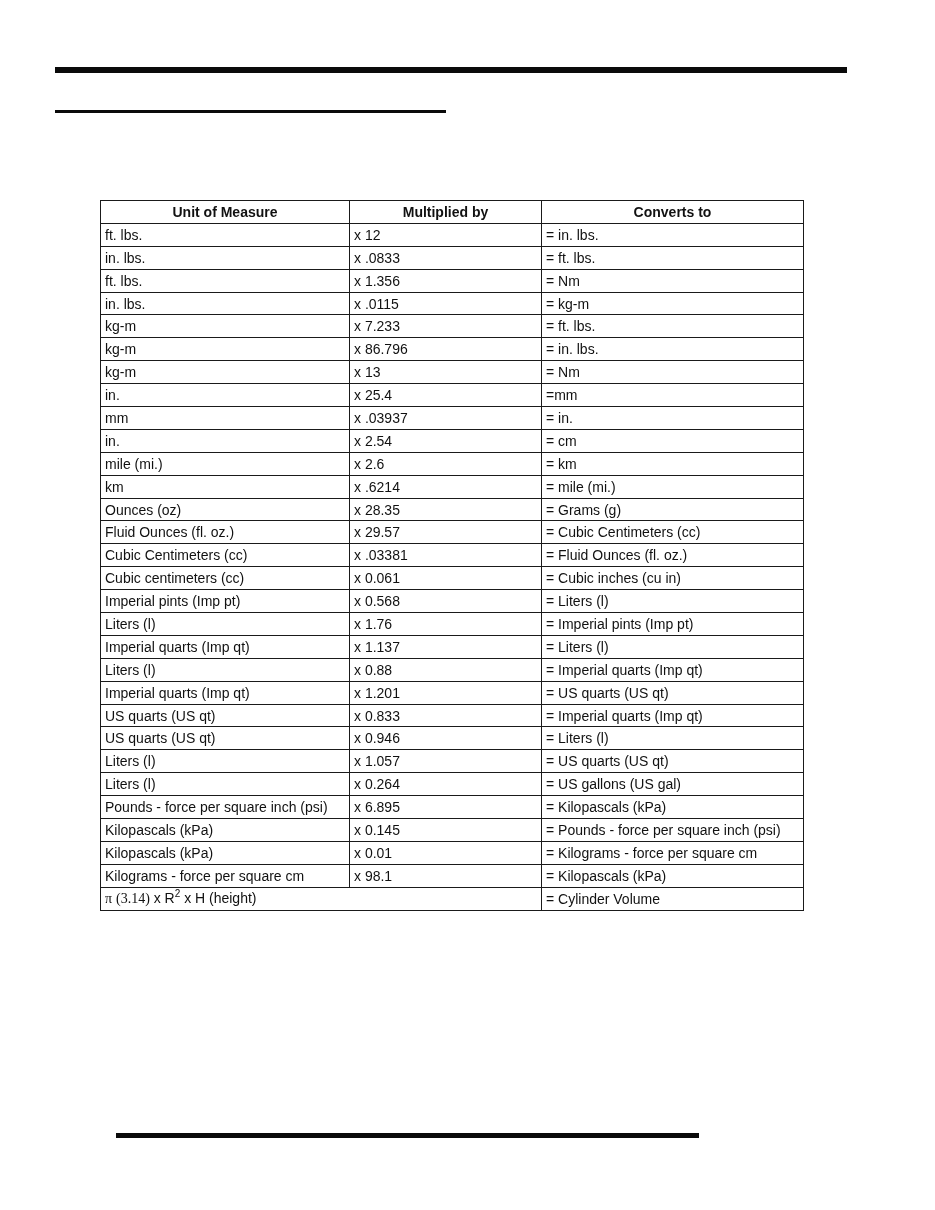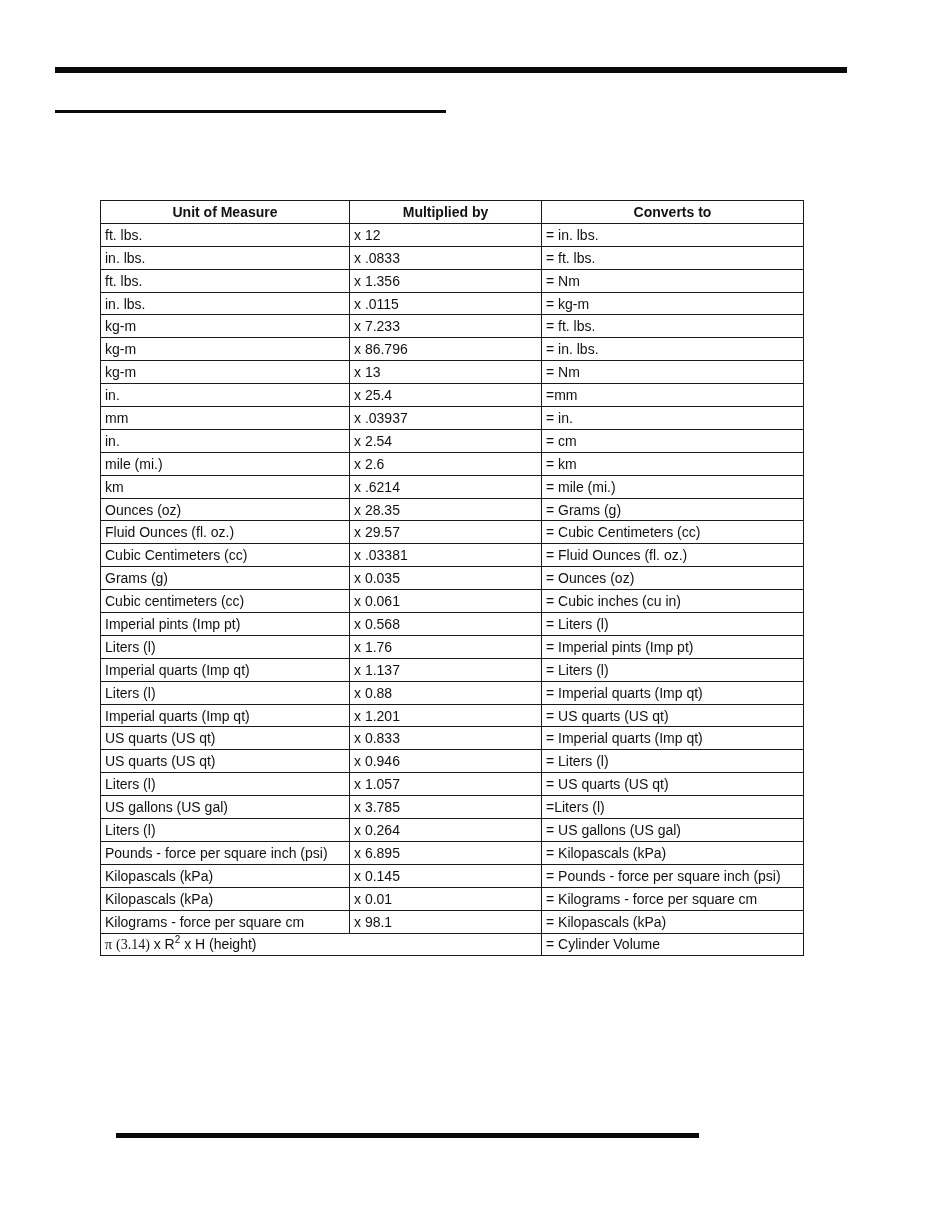--- a/index.html
+++ b/index.html
@@ -146,25 +146,20 @@
         <td>Fluid Ounces (fl. oz.)</td>
         <td>x 29.57</td>
         <td>= Cubic Centimeters (cc)</td>
       </tr>
       <tr>
         <td>Cubic Centimeters (cc)</td>
         <td>x .03381</td>
         <td>=  Fluid Ounces (fl. oz.)</td>
       </tr>
       <tr>
-        <td>Grams (g)</td>
-        <td>x 0.035</td>
-        <td>= Ounces (oz)</td>
-      </tr>
-      <tr>
         <td>Cubic centimeters (cc)</td>
         <td>x 0.061</td>
         <td>= Cubic inches (cu in)</td>
       </tr>
       <tr>
         <td>Imperial pints (Imp pt)</td>
         <td>x 0.568</td>
         <td>= Liters (l)</td>
       </tr>
       <tr>
@@ -194,25 +189,20 @@
       </tr>
       <tr>
         <td>US quarts (US qt)</td>
         <td>x 0.946</td>
         <td>= Liters (l)</td>
       </tr>
       <tr>
         <td>Liters (l)</td>
         <td>x 1.057</td>
         <td>= US quarts (US qt)</td>
-      </tr>
-      <tr>
-        <td>US gallons (US gal)</td>
-        <td>x 3.785</td>
-        <td>=Liters (l)</td>
       </tr>
       <tr>
         <td>Liters (l)</td>
         <td>x 0.264</td>
         <td>= US gallons (US gal)</td>
       </tr>
       <tr>
         <td>Pounds - force per square inch (psi)</td>
         <td>x 6.895</td>
         <td>= Kilopascals (kPa)</td>

